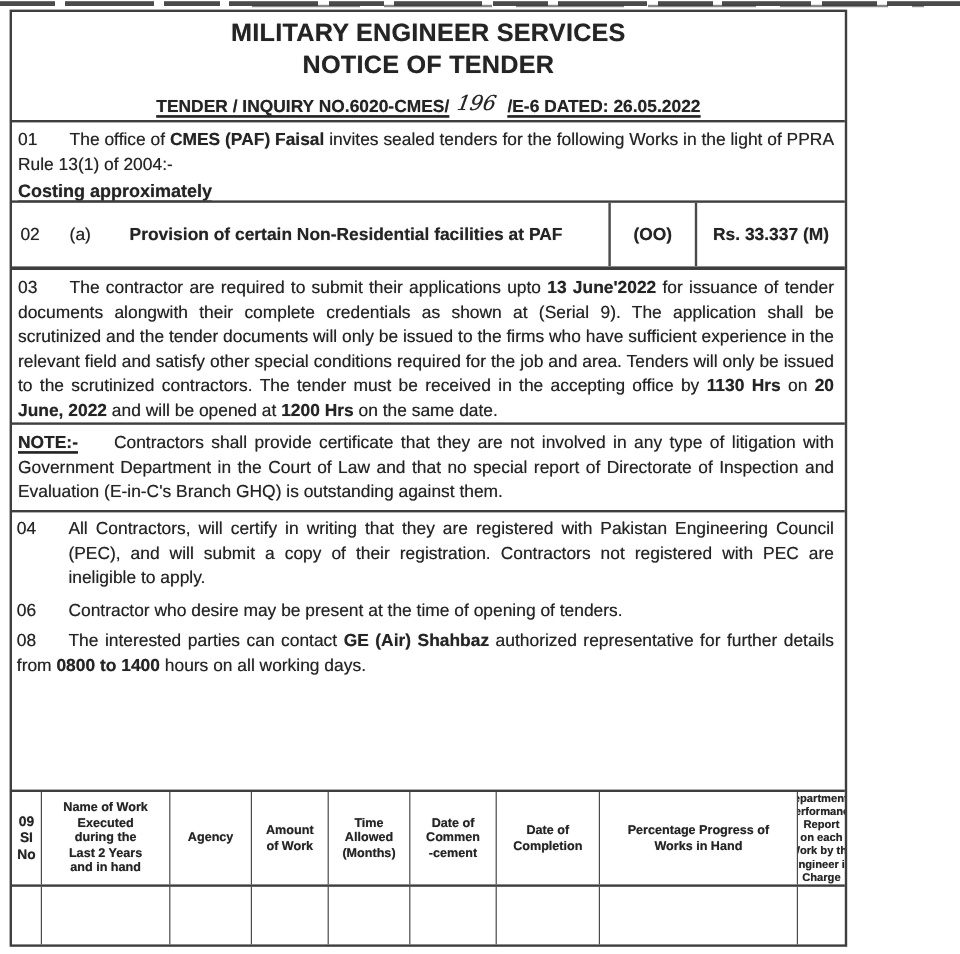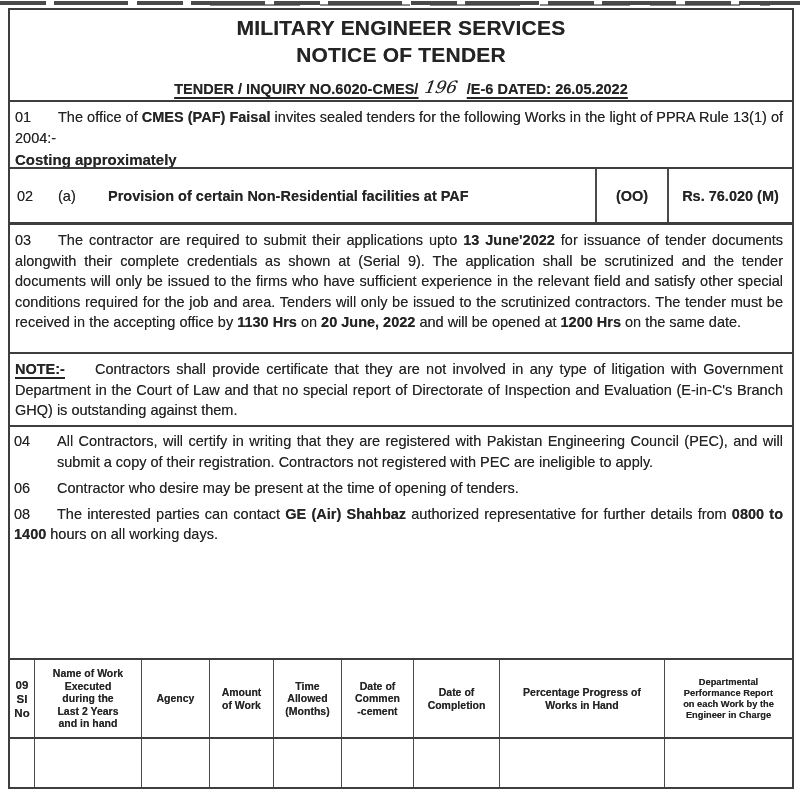--- a/index.html
+++ b/index.html
@@ -21,21 +21,21 @@
     background:
       repeating-linear-gradient(90deg,#2b2b2b 0 46px,transparent 46px 54px,#2b2b2b 54px 128px,transparent 128px 137px);
     opacity:.85;
   }
   .scan-top2{
     position:absolute;top:4px;left:210px;width:560px;height:2px;
     background:repeating-linear-gradient(90deg,#3a3a3a 0 90px,transparent 90px 110px);
     opacity:.6;
   }
   .sheet{
-    position:absolute;left:8px;top:8px;width:786px;height:781px;
+    position:absolute;left:8px;top:8px;width:698px;height:781px;
     border:2px solid var(--line);
     display:flex;flex-direction:column;
     background:var(--paper);
   }
   
   .sheet, .sheet *{
     text-shadow:0 0 .65px rgba(30,30,30,.6);
   }
   .sec{border-bottom:2px solid var(--line);overflow:hidden;}
   .b{font-weight:700;}
@@ -116,21 +116,21 @@
       <div class="costing b u">Costing approximately</div>
     </div>
 
     <div class="sec row02">
       <div class="c main">
         <span class="wnum">02</span>
         <span class="wsub">(a)</span>
         <span class="b">Provision of certain Non-Residential facilities at PAF</span>
       </div>
       <div class="c oo">(OO)</div>
-      <div class="c cost">Rs. 76.020 (M)</div>
+      <div class="c cost">Rs. 33.337 (M)</div>
     </div>
 
     <div class="sec s03">
       <div class="para j"><span class="pnum">03</span><span>The contractor are required to submit their applications upto </span><span class="b">13 June'2022</span><span> for issuance of tender documents alongwith their complete credentials as shown at (Serial 9). The application shall be scrutinized and the tender documents will only be issued to the firms who have sufficient experience in the relevant field and satisfy other special conditions required for the job and area. Tenders will only be issued to the scrutinized contractors. The tender must be received in the accepting office by </span><span class="b">1130 Hrs</span><span> on </span><span class="b">20 June, 2022</span><span> and will be opened at </span><span class="b">1200 Hrs</span><span> on the same date.</span></div>
     </div>
 
     <div class="sec note">
       <div class="para j"><span class="nlabel">NOTE:-</span><span>Contractors shall provide certificate that they are not involved in any type of litigation with Government Department in the Court of Law and that no special report of Directorate of Inspection and Evaluation (E-in-C's Branch GHQ) is outstanding against them.</span></div>
     </div>
 

